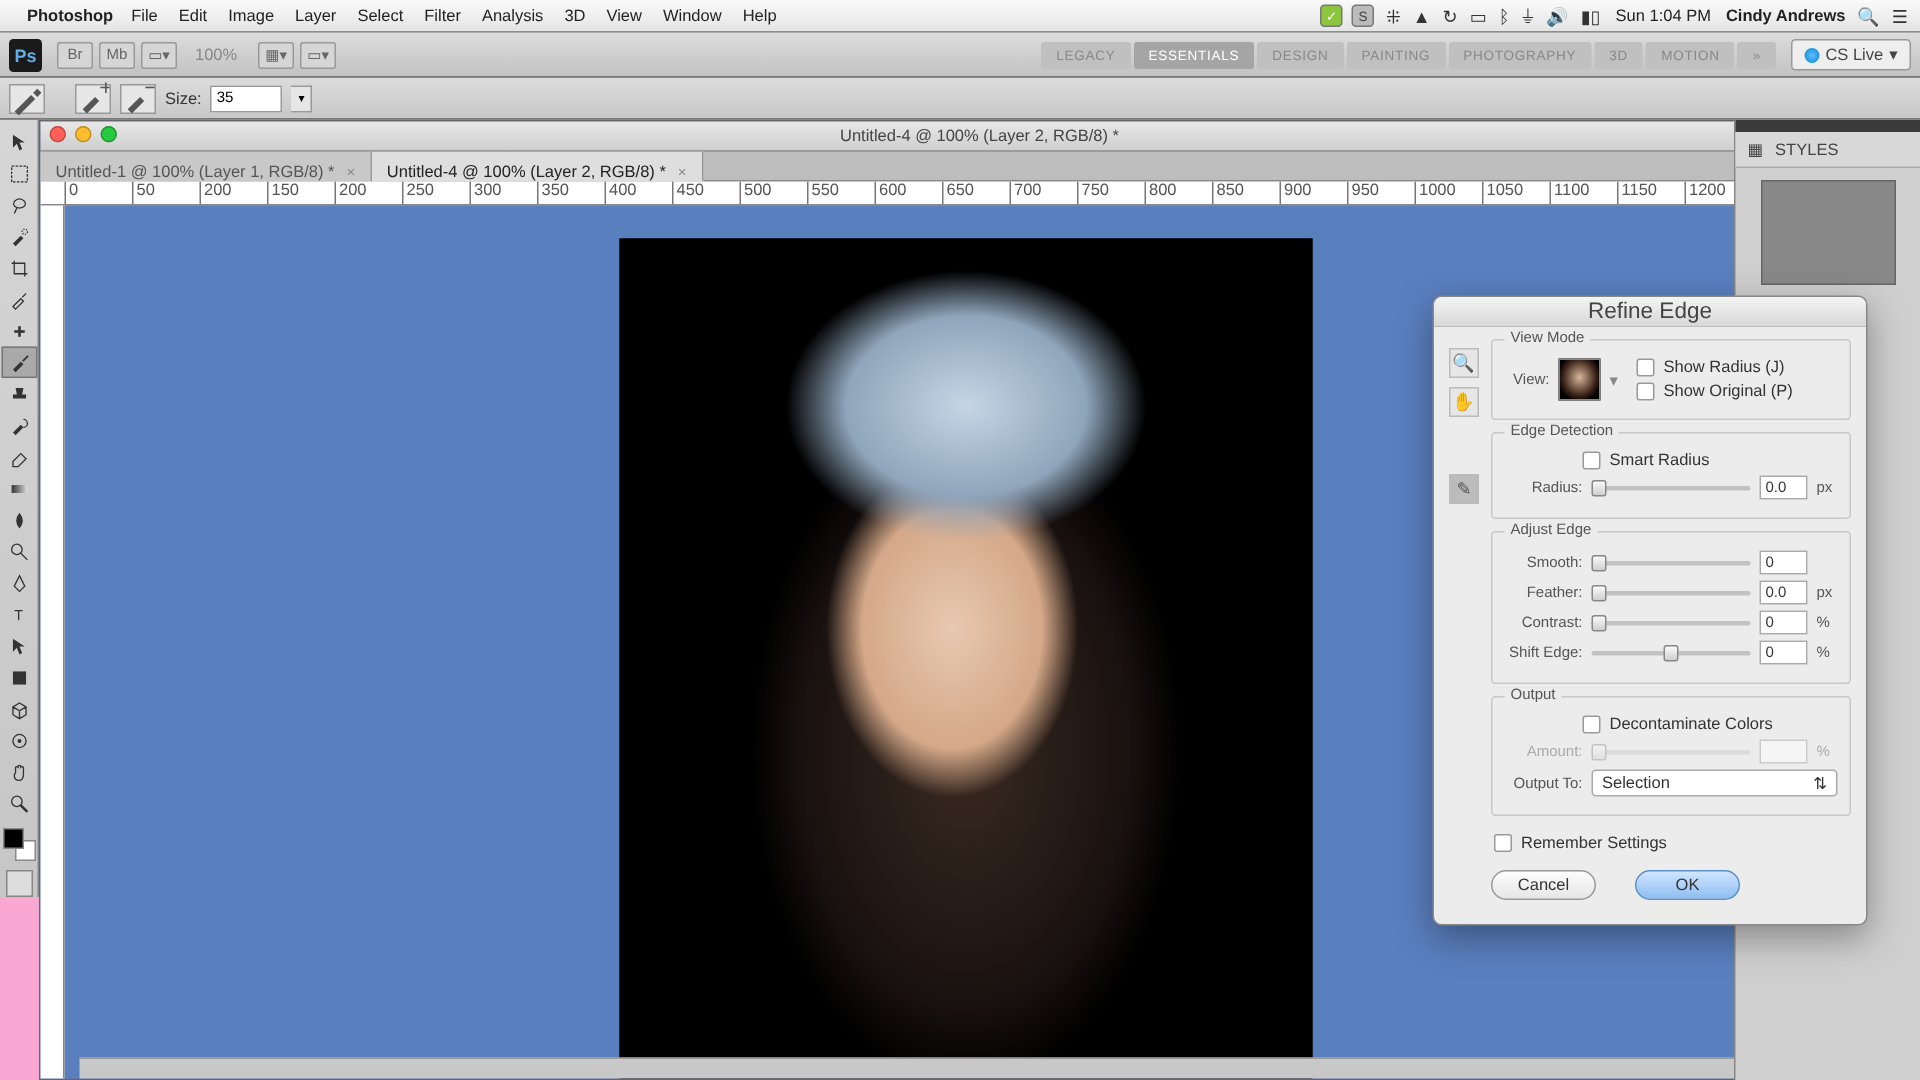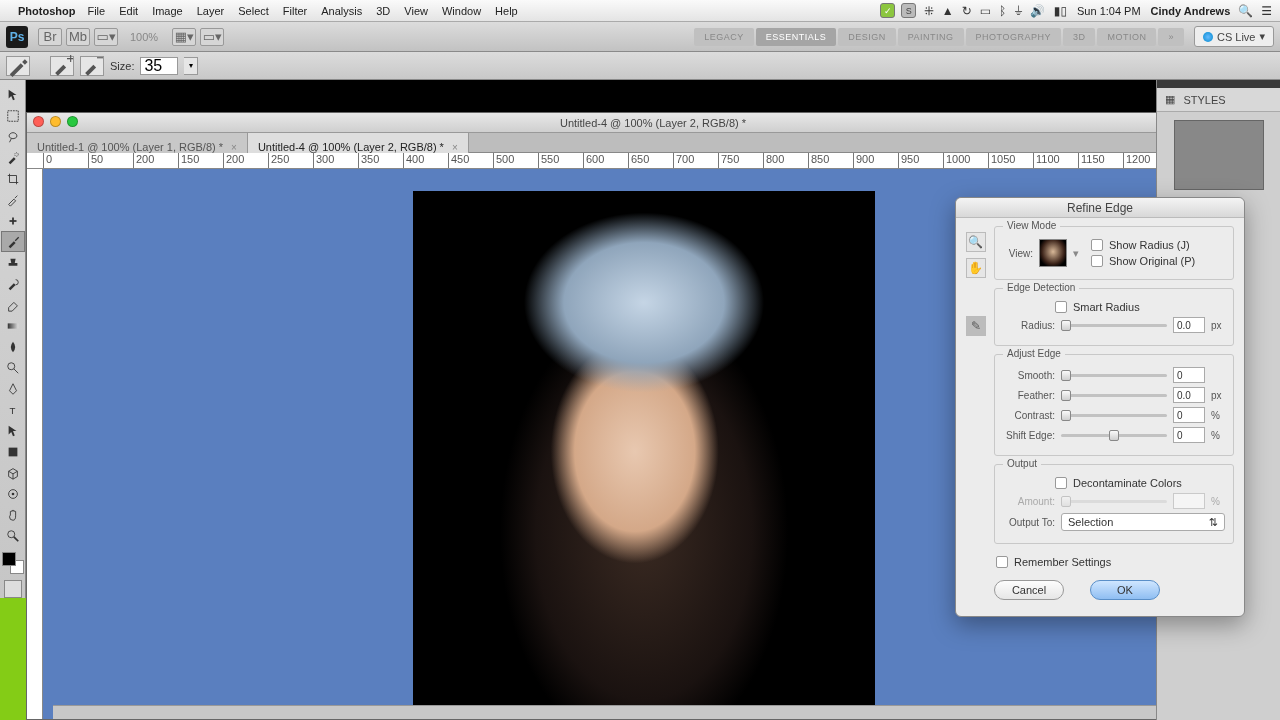--- a/index.html
+++ b/index.html
@@ -13,37 +13,37 @@
 .mac-menu .spacer { flex:1; }
 .mac-menu .status-icon { margin-left:8px; font-size:12px; color:#333; }
 .mac-menu .clock { margin-left:10px; }
 .mac-menu .user { margin-left:10px; font-weight:bold; }
 .mac-menu .statbox { width:15px; height:15px; border:1px solid #777; border-radius:3px; display:inline-flex; align-items:center; justify-content:center; font-size:9px; background:#8cc63f; color:#fff; margin-left:6px; }
 .mac-menu .statbox.gray { background:#bbb; color:#444; }
 
 
 .ps-appbar { height:30px; background:linear-gradient(#dcdcdc,#c2c2c2); border-bottom:1px solid #8a8a8a; display:flex; align-items:center; padding:0 6px; }
 .ps-logo { width:22px; height:22px; background:#1a1a1a; color:#5fb0e6; font-weight:bold; font-size:12px; display:flex; align-items:center; justify-content:center; border-radius:3px; margin-right:10px; }
-.ps-appbar .iconbox { width:24px; height:18px; border:1px solid #999; background:#d6d6d6; border-radius:2px; margin-right:4px; display:flex; align-items:center; justify-content:center; font-size:13px; color:#666; }
+.ps-appbar .iconbox { width:24px; height:18px; border:1px solid #999; background:#d6d6d6; border-radius:2px; margin-right:4px; display:flex; align-items:center; justify-content:center; font-size:10px; color:#666; }
 .ps-appbar .zoom { margin-left:8px; color:#888; font-size:11px; }
 .ps-appbar .spacer { flex:1; }
 .ps-appbar .ws { padding:4px 10px; background:#c0c0c0; color:#888; font-size:9px; letter-spacing:0.5px; border-radius:2px; margin-left:2px; }
 .ps-appbar .ws.active { background:#a5a5a5; color:#fff; }
 .ps-appbar .cslive { margin-left:10px; padding:3px 8px; border:1px solid #999; border-radius:3px; background:#eee; display:flex; align-items:center; gap:4px; font-size:10px; color:#444; }
 .ps-appbar .cslive .dot { width:10px; height:10px; border-radius:50%; background:radial-gradient(#6bf,#08c); }
 
 
 .options-bar { height:28px; background:linear-gradient(#dcdcdc,#c8c8c8); border-bottom:1px solid #8a8a8a; display:flex; align-items:center; padding:0 6px; gap:6px; }
 .options-bar .tool-icon { width:24px; height:20px; border:1px solid #999; background:#e6e6e6; display:flex; align-items:center; justify-content:center; }
 .options-bar .size-label { color:#333; }
-.options-bar .size-input { width:38px; height:18px; border:1px solid #999; background:#fff; padding:0 3px; font-size:16px; }
+.options-bar .size-input { width:48px; height:18px; border:1px solid #999; background:#fff; padding:0 3px; font-size:10px; }
 .options-bar .sel { width:14px; height:18px; border:1px solid #999; border-left:none; background:#e6e6e6; display:flex; align-items:center; justify-content:center; font-size:8px; }
 
 
-.doc-area { position:absolute; top:80px; left:0; right:0; bottom:0; background:#84cc16;margin-top:32px; }
+.doc-area { position:absolute; top:80px; left:0; right:0; bottom:0; background:#f9a8d4; }
 .doc-window { position:absolute; top:0; left:26px; right:0; bottom:0; background:#5a7fbf; border:1px solid #666; }
 .doc-titlebar { height:20px; background:linear-gradient(#e8e8e8,#cfcfcf); border-bottom:1px solid #999; display:flex; align-items:center; justify-content:center; font-size:11px; color:#444; position:relative; }
 .traffic { position:absolute; left:6px; top:3px; display:flex; gap:6px; }
 .traffic span { width:11px; height:11px; border-radius:50%; border:1px solid rgba(0,0,0,0.25); }
 .traffic .r { background:#ff5f57; } .traffic .y { background:#febc2e; } .traffic .g { background:#28c840; }
 .doc-tabs { height:20px; background:#bdbdbd; border-bottom:1px solid #888; display:flex; align-items:center; }
 .doc-tab { height:20px; padding:0 10px; display:flex; align-items:flex-end; gap:8px; font-size:10px; color:#555; border-right:1px solid #999; background:#c8c8c8; }
 .doc-tab.active { background:#dedede; color:#222; }
 .doc-tab .x { font-size:10px; color:#888; }
 .ruler-h { height:16px; background:#fff; border-bottom:1px solid #888; position:relative; overflow:hidden; font-size:8px; color:#555; }
@@ -73,21 +73,21 @@
 .toolbox .qm { margin-top:6px; width:18px; height:18px; border:1px solid #888; background:#ddd; }
 
 
 .right-col { position:absolute; top:80px; right:0; width:124px; bottom:0; background:#cfcfcf; border-left:1px solid #888; z-index:2; }
 .right-col .handle { height:8px; background:#3a3a3a; }
 .right-col .panel-tab { height:24px; background:#d8d8d8; border-bottom:1px solid #aaa; display:flex; align-items:center; gap:8px; padding:0 8px; font-size:10px; color:#444; }
 .right-col .thumb { width:90px; height:70px; margin:8px auto; background:#888; border:1px solid #666; }
 
 
 .dialog { position:absolute; top:197px; left:955px; width:290px; background:#ececec; border:1px solid #888; border-radius:6px; box-shadow:0 8px 24px rgba(0,0,0,0.35); z-index:20; font-size:10px; color:#333; }
-.dialog .title { height:20px; background:linear-gradient(#f4f4f4,#d8d8d8); border-bottom:1px solid #bbb; border-radius:6px 6px 0 0; display:flex; align-items:center; justify-content:center; font-size:12px; color:#444; }
+.dialog .title { height:20px; background:linear-gradient(#f4f4f4,#d8d8d8); border-bottom:1px solid #bbb; border-radius:6px 6px 0 0; display:flex; align-items:center; justify-content:center; font-size:15px; color:#444; }
 .dialog .body { padding:8px 10px 12px 10px; display:flex; gap:6px; }
 .dialog .side-tools { width:22px; display:flex; flex-direction:column; gap:6px; padding-top:6px; }
 .dialog .side-tools .t { width:20px; height:20px; border:1px solid #bbb; background:#e6e6e6; display:flex; align-items:center; justify-content:center; font-size:12px; color:#555; }
 .dialog .main { flex:1; display:flex; flex-direction:column; gap:8px; }
 .fieldset { border:1px solid #c8c8c8; border-radius:3px; padding:8px 8px 8px 8px; position:relative; }
 .fieldset .legend { position:absolute; top:-7px; left:8px; background:#ececec; padding:0 4px; font-size:10px; color:#555; }
 .row { display:flex; align-items:center; gap:6px; margin:4px 0; }
 .row .lbl { width:52px; text-align:right; color:#555; font-size:10px; }
 .checkbox { width:12px; height:12px; border:1px solid #999; background:#fff; border-radius:2px; flex-shrink:0; }
 .slider { flex:1; height:3px; background:#c2c2c2; border-radius:2px; position:relative; }

